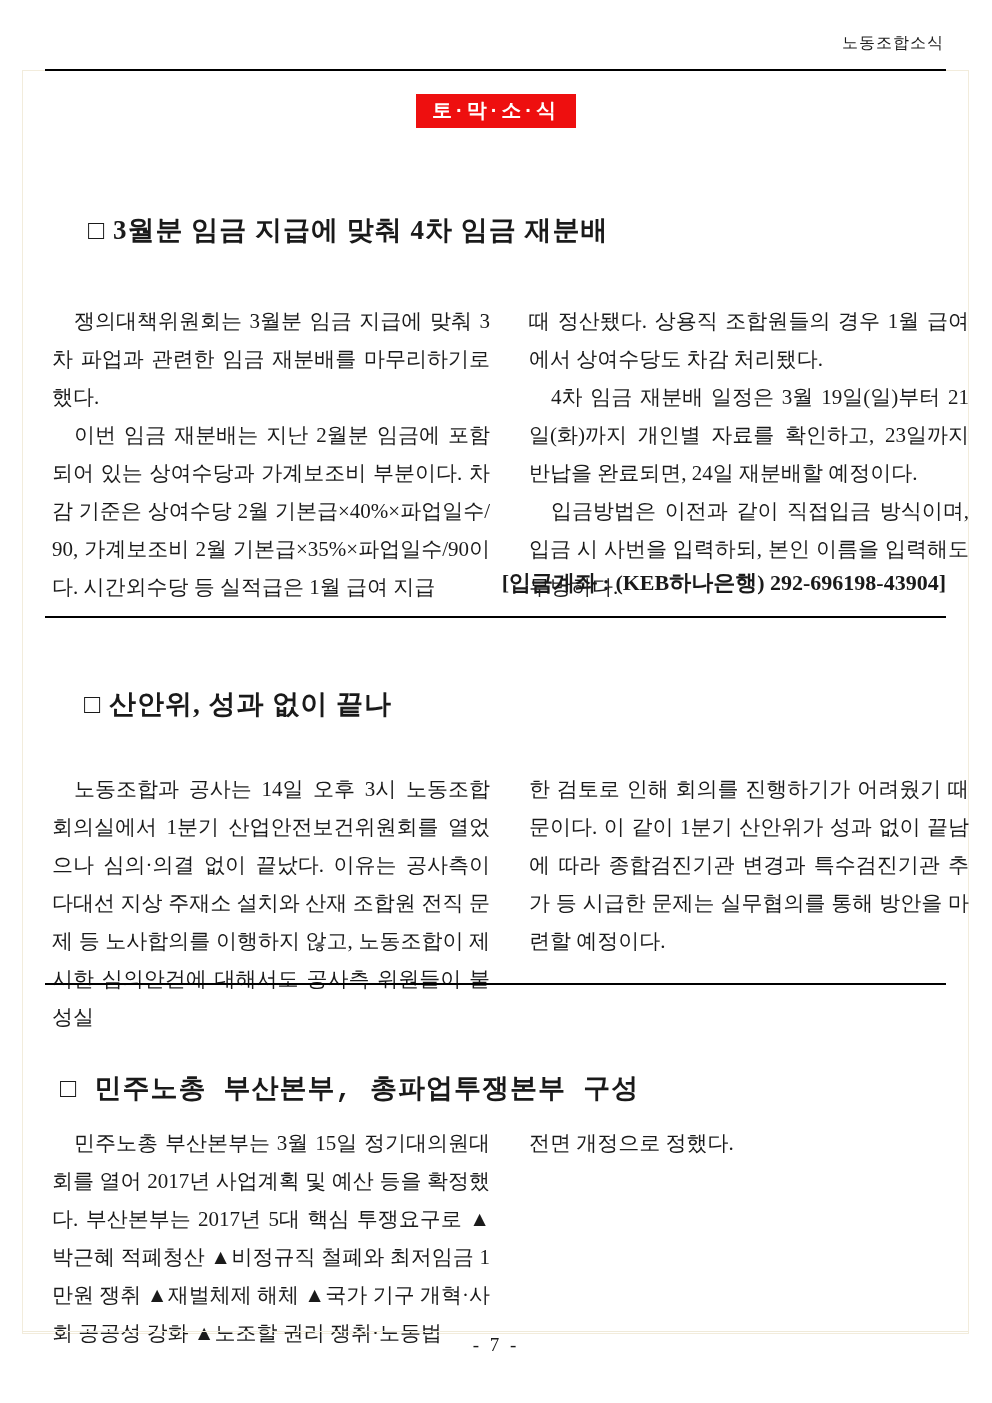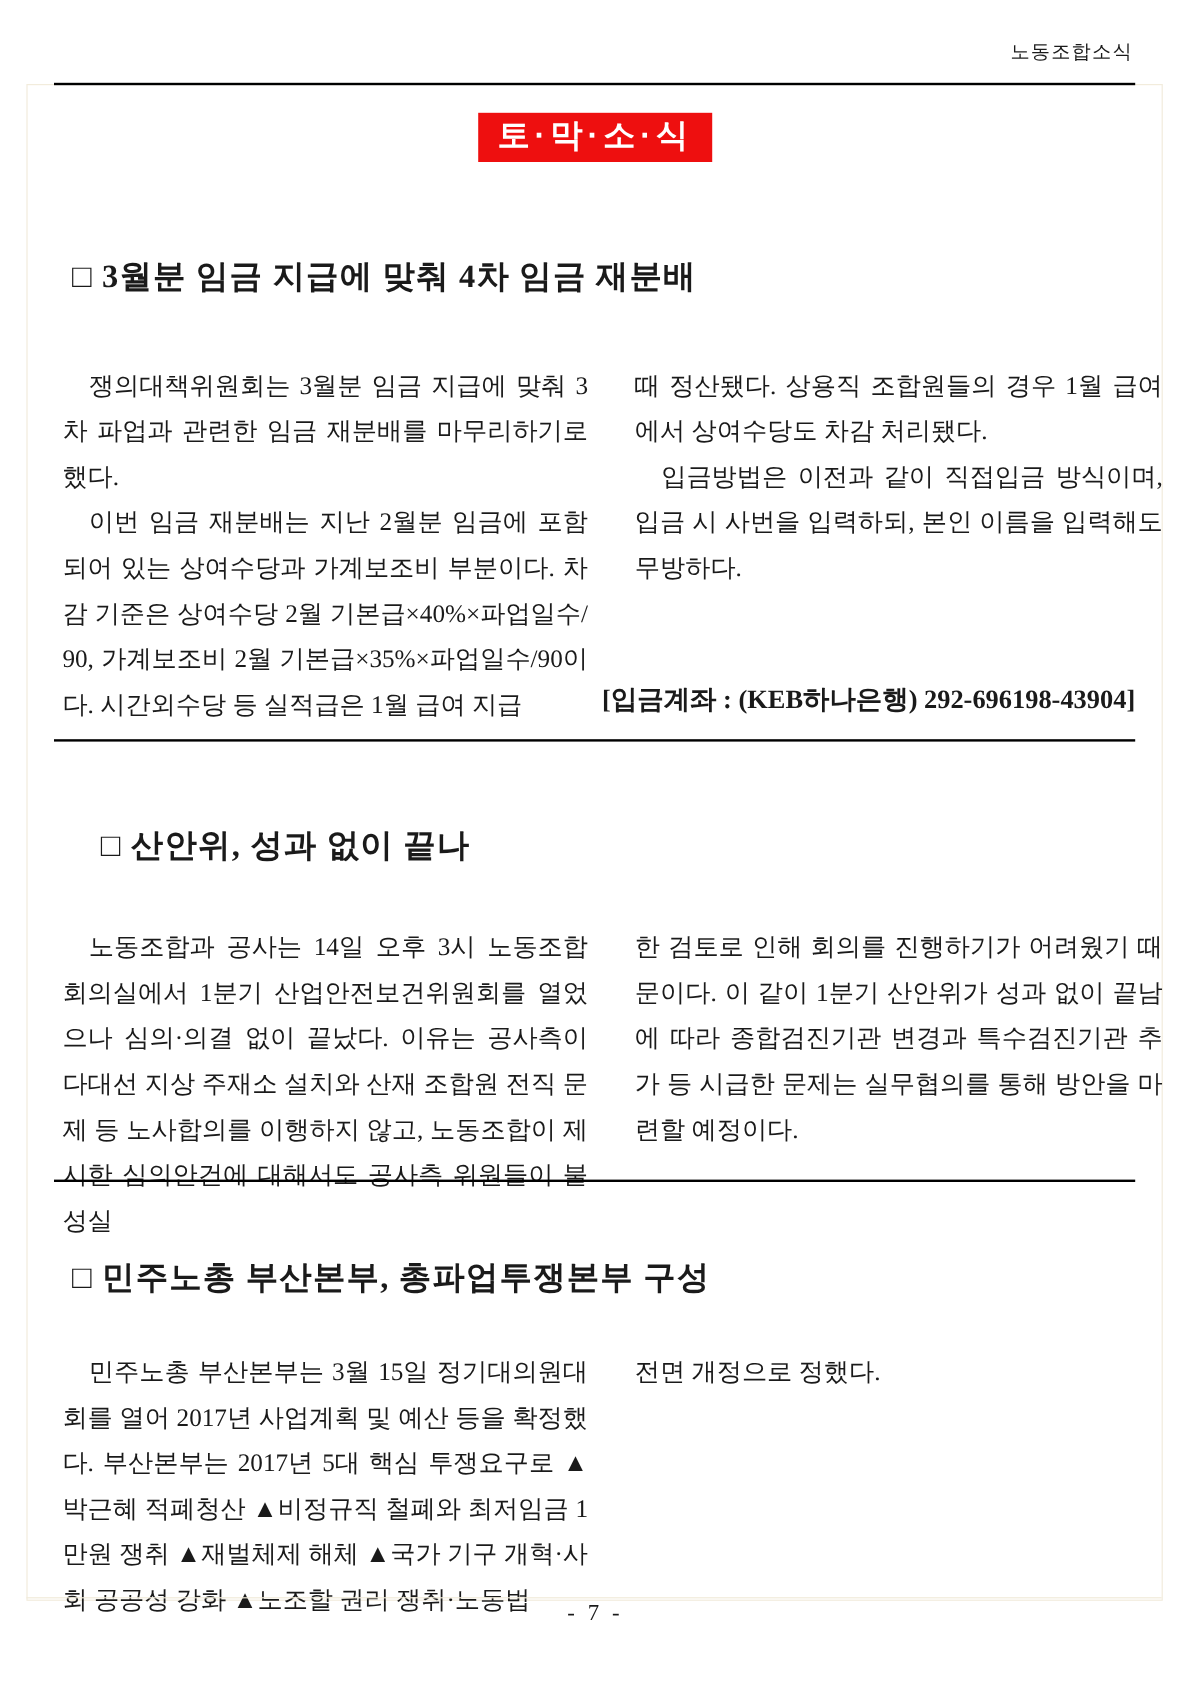--- a/index.html
+++ b/index.html
@@ -29,37 +29,37 @@
     background: #000;
   }
 
   .banner {
     top: 94px; left: 50%;
     transform: translateX(-50%);
     background: #ee0f0f;
     color: #ffffff;
     font-family: "Liberation Sans", "DejaVu Sans", sans-serif;
     font-weight: 700;
-    font-size: 27px;
+    font-size: 20px;
     line-height: 1;
     padding: 6px 16px 8px 16px;
     letter-spacing: 4px;
     white-space: nowrap;
   }
 
   .section-heading {
     left: 60px;
     font-weight: 700;
     font-size: 27px;
     letter-spacing: 1px;
     white-space: nowrap;
   }
-  .h1 { top: 212px; }
+  .h1 { top: 212px; margin-left: 28px; }
   .h2 { top: 686px; margin-left: 24px; }
-  .h3 { top: 1046px; }
+  .h3 { top: 1070px; font-family: Liberation Mono, monospace; }
 
   .col {
     font-size: 21px;
     line-height: 38px;
     text-align: justify;
     word-break: break-all;
     overflow: hidden;
   }
   .col p { margin: 0; text-indent: 22px; }
   .col p.cont { text-indent: 0; }
@@ -107,20 +107,21 @@
 <div class="abs banner">토·막·소·식</div>
 
 <div class="abs section-heading h1">□ 3월분 임금 지급에 맞춰 4차 임금 재분배</div>
 
 <div class="abs col s1c c1">
   <p>쟁의대책위원회는 3월분 임금 지급에 맞춰 3차 파업과 관련한 임금 재분배를 마무리하기로 했다.</p>
   <p>이번 임금 재분배는 지난 2월분 임금에 포함되어 있는 상여수당과 가계보조비 부분이다. 차감 기준은 상여수당 2월 기본급×40%×파업일수/90, 가계보조비 2월 기본급×35%×파업일수/90이다. 시간외수당 등 실적급은 1월 급여 지급</p>
 </div>
 <div class="abs col s1c c2">
   <p class="cont">때 정산됐다. 상용직 조합원들의 경우 1월 급여에서 상여수당도 차감 처리됐다.</p>
+  <p>4차 임금 재분배 일정은 3월 19일(일)부터 21일(화)까지 개인별 자료를 확인하고, 23일까지 반납을 완료되면, 24일 재분배할 예정이다.</p>
   <p>입금방법은 이전과 같이 직접입금 방식이며, 입금 시 사번을 입력하되, 본인 이름을 입력해도 무방하다.</p>
 </div>
 
 <div class="abs account-line">[입금계좌 : (KEB하나은행) 292-696198-43904]</div>
 
 <div class="abs divider d1"></div>
 
 <div class="abs section-heading h2">□ 산안위, 성과 없이 끝나</div>
 
 <div class="abs col s2c c1">

